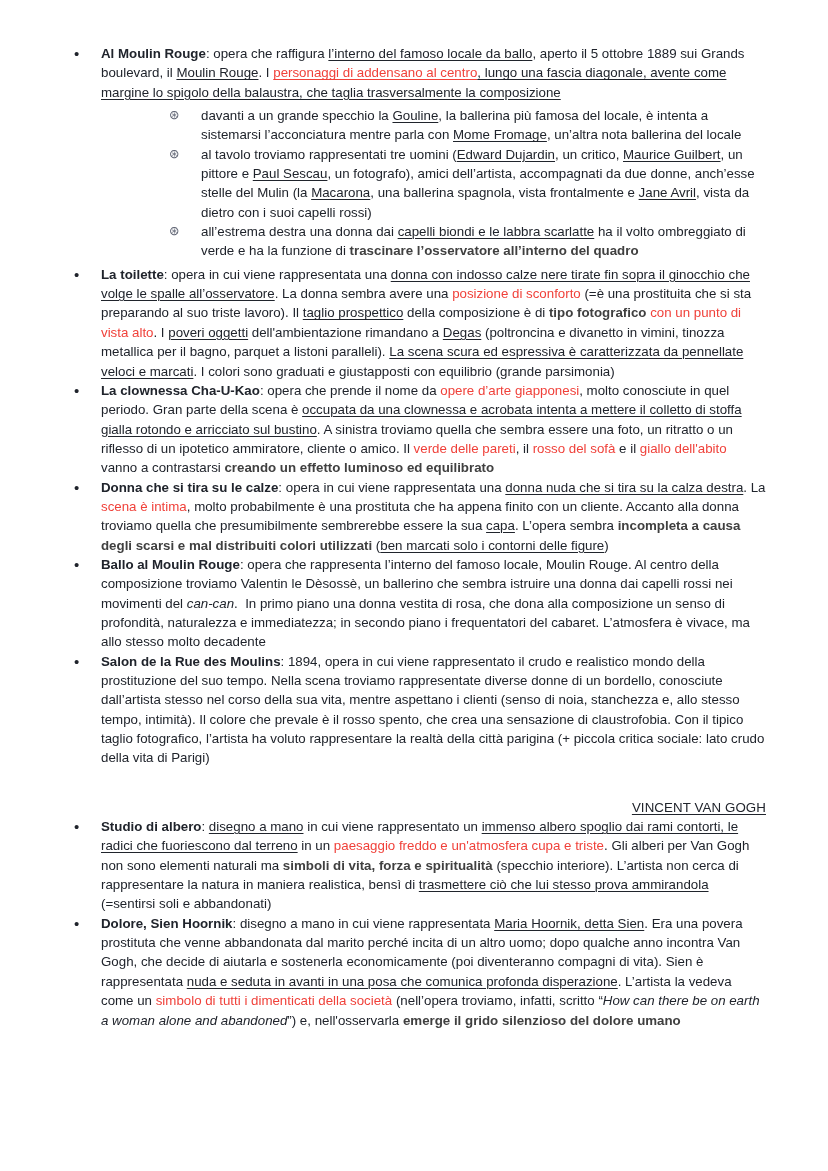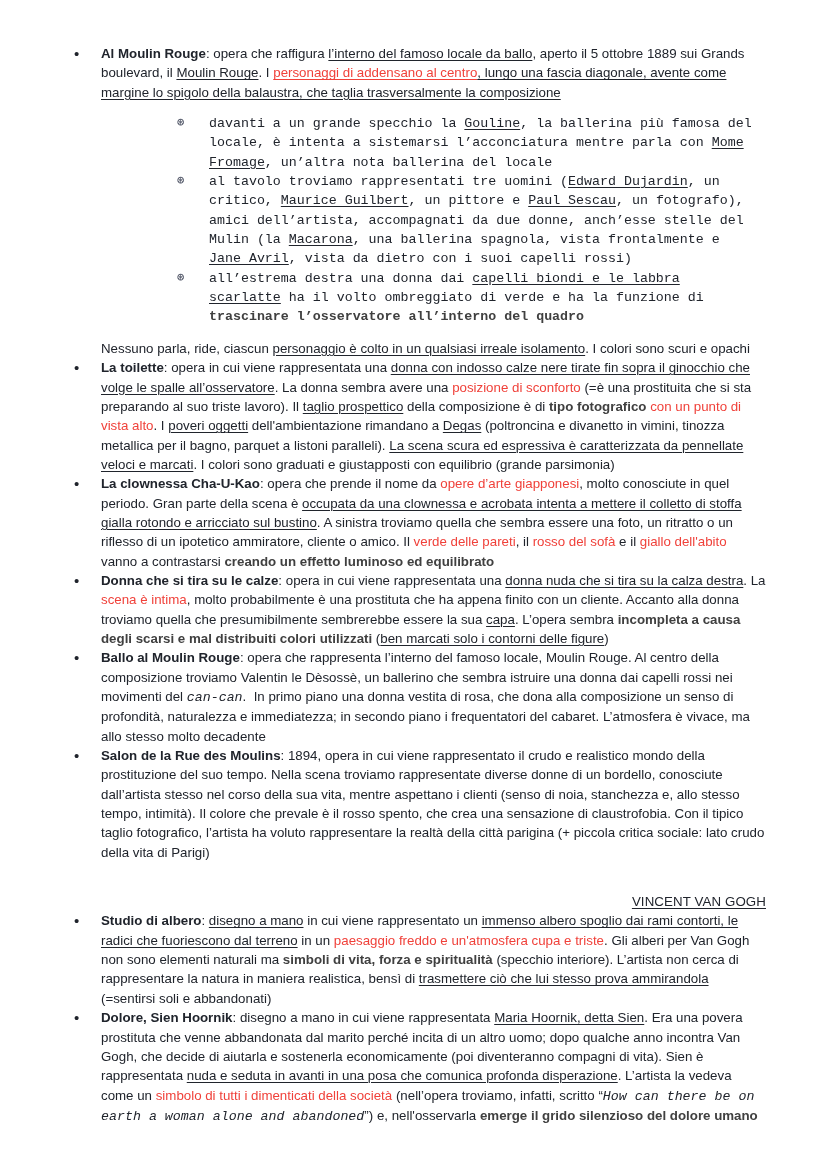--- a/index.html
+++ b/index.html
@@ -38,43 +38,42 @@
     left: 12px;
     top: -1px;
     font-size: 15px;
     line-height: 1.42;
     color: #20242c;
   }
   .para { margin: 0; }
   .cont { margin: 0; }
   ul.lvl2 {
     list-style: none;
-    margin: 12px;
+    margin: 4px;
     padding: 0 0 0 56px;
-    font-family: Liberation Mono, monospace;
   }
   ul.lvl2 > li.sub {
     position: relative;
     padding-left: 40px;
     margin: 0;
   }
   ul.lvl2 > li.sub::before {
     content: "\229B";
     position: absolute;
     left: 8px;
     top: 0px;
     font-size: 12.5px;
     line-height: 1.47;
     color: #5b6070;
   }
   b, .b { font-weight: bold; }
   .u { text-decoration: underline; text-underline-offset: 1.5px; text-decoration-thickness: 1px; }
   .r  { color: #f0413a; }
   .rb { color: #404040; font-weight: bold; }
-  .i { font-style: italic; font-family: Liberation Mono, monospace; }
+  .i { font-style: italic; }
   h2.section {
     font-size: 13.3px;
     font-weight: normal;
     margin: 0;
     padding: 0;
     text-decoration: underline;
     text-underline-offset: 1.5px;
     text-decoration-thickness: 1px;
     letter-spacing: 0.1px;
     text-align: right;
@@ -89,21 +88,20 @@
 
     <ul class="lvl1">
 
       <li class="item">
         <p class="para"><b>Al Moulin Rouge</b>: opera che raffigura <span class="u">l’interno del famoso locale da ballo</span>, aperto il 5 ottobre 1889 sui Grands boulevard, il <span class="u">Moulin Rouge</span>. I <span class="r u">personaggi di addensano al centro</span><span class="u">, lungo una fascia diagonale, avente come margine lo spigolo della balaustra, che taglia trasversalmente la composizione</span></p>
         <ul class="lvl2">
           <li class="sub">davanti a un grande specchio la <span class="u">Gouline</span>, la ballerina più famosa del locale, è intenta a sistemarsi l’acconciatura mentre parla con <span class="u">Mome Fromage</span>, un’altra nota ballerina del locale</li>
           <li class="sub">al tavolo troviamo rappresentati tre uomini (<span class="u">Edward Dujardin</span>, un critico, <span class="u">Maurice Guilbert</span>, un pittore e <span class="u">Paul Sescau</span>, un fotografo), amici dell’artista, accompagnati da due donne, anch’esse stelle del Mulin (la <span class="u">Macarona</span>, una ballerina spagnola, vista frontalmente e <span class="u">Jane Avril</span>, vista da dietro con i suoi capelli rossi)</li>
           <li class="sub">all’estrema destra una donna dai <span class="u">capelli biondi e le labbra scarlatte</span> ha il volto ombreggiato di verde e ha la funzione di <span class="rb">trascinare l’osservatore all’interno del quadro</span></li>
         </ul>
-        <p class="cont">Nessuno parla, ride, ciascun <span class="u">personaggio è colto in un qualsiasi irreale isolamento</span>. I colori sono scuri e opachi</p>
       </li>
 
       <li class="item">
         <p class="para"><b>La toilette</b>: opera in cui viene rappresentata una <span class="u">donna con indosso calze nere tirate fin sopra il ginocchio che volge le spalle all’osservatore</span>. La donna sembra avere una <span class="r">posizione di sconforto</span> (=è una prostituita che si sta preparando al suo triste lavoro). Il <span class="u">taglio prospettico</span> della composizione è di <span class="rb">tipo fotografico</span> <span class="r">con un punto di vista alto</span>. I <span class="u">poveri oggetti</span> dell'ambientazione rimandano a <span class="u">Degas</span> (poltroncina e divanetto in vimini, tinozza metallica per il bagno, parquet a listoni paralleli). <span class="u">La scena scura ed espressiva è caratterizzata da pennellate veloci e marcati</span>. I colori sono graduati e giustapposti con equilibrio (grande parsimonia)</p>
       </li>
 
       <li class="item">
         <p class="para"><b>La clownessa Cha-U-Kao</b>: opera che prende il nome da <span class="r">opere d’arte giapponesi</span>, molto conosciute in quel periodo. Gran parte della scena è <span class="u">occupata da una clownessa e acrobata intenta a mettere il colletto di stoffa gialla rotondo e arricciato sul bustino</span>. A sinistra troviamo quella che sembra essere una foto, un ritratto o un riflesso di un ipotetico ammiratore, cliente o amico. Il <span class="r">verde delle pareti</span>, il <span class="r">rosso del sofà</span> e il <span class="r">giallo dell'abito</span> vanno a contrastarsi <span class="rb">creando un effetto luminoso ed equilibrato</span></p>
       </li>
 

